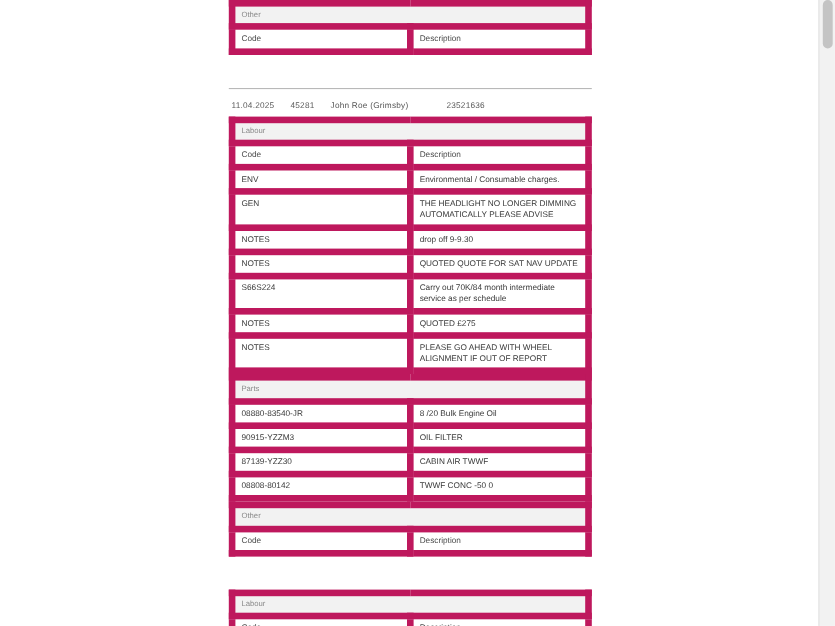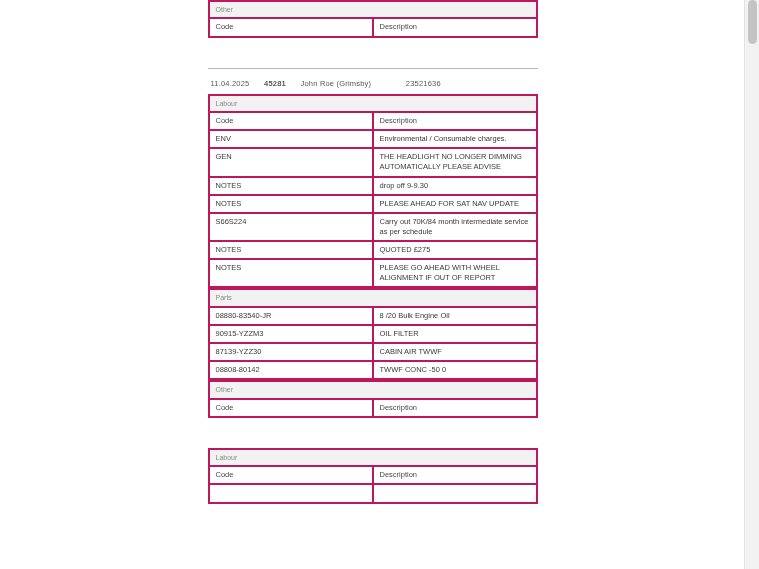--- a/index.html
+++ b/index.html
@@ -38,34 +38,34 @@
   .record-header {
     border-top: 1px solid #b8b8b8;
     padding: 10px 0 6px 3px;
     font-size: 7.5px;
     color: #555555;
     letter-spacing: 0.2px;
     white-space: nowrap;
   }
   .record-header .rh-date { color: #5a5a5a; }
   .record-header .rh-sep { display: inline-block; width: 10px; }
-  .record-header .rh-num { color: #5a5a5a; font-weight: bold; }
+  .record-header .rh-num { color: #5a5a5a; }
   .record-header .rh-dealer { color: #555555; }
   .record-header .rh-ref { color: #5a5a5a; margin-left: 20px; }
 
   table.sect {
     width: 330px;
     border-collapse: collapse;
     table-layout: fixed;
     font-size: 7.5px;
     color: #3a3a3a;
   }
 
   table.sect td, table.sect th {
-    border: 2px solid #be185d;
+    border: 6px solid #be185d;
     padding: 3px 5px 3px 6px;
     vertical-align: top;
     text-align: left;
     font-weight: normal;
     line-height: 1.35;
   }
 
   .band td {
     background: #f2f2f2;
     color: #8a8a8a;
@@ -155,21 +155,21 @@
         <tr>
           <td class="c1">GEN</td>
           <td class="c2">THE HEADLIGHT NO LONGER DIMMING AUTOMATICALLY PLEASE ADVISE</td>
         </tr>
         <tr>
           <td class="c1">NOTES</td>
           <td class="c2">drop off 9-9.30</td>
         </tr>
         <tr>
           <td class="c1">NOTES</td>
-          <td class="c2">PLEASE AHEAD FOR SAT NAV UPDATE</td>
+          <td class="c2">QUOTED QUOTE FOR SAT NAV UPDATE</td>
         </tr>
         <tr>
           <td class="c1">S66S224</td>
           <td class="c2">Carry out 70K/84 month intermediate service as per schedule</td>
         </tr>
         <tr>
           <td class="c1">NOTES</td>
           <td class="c2">QUOTED £275</td>
         </tr>
         <tr>

